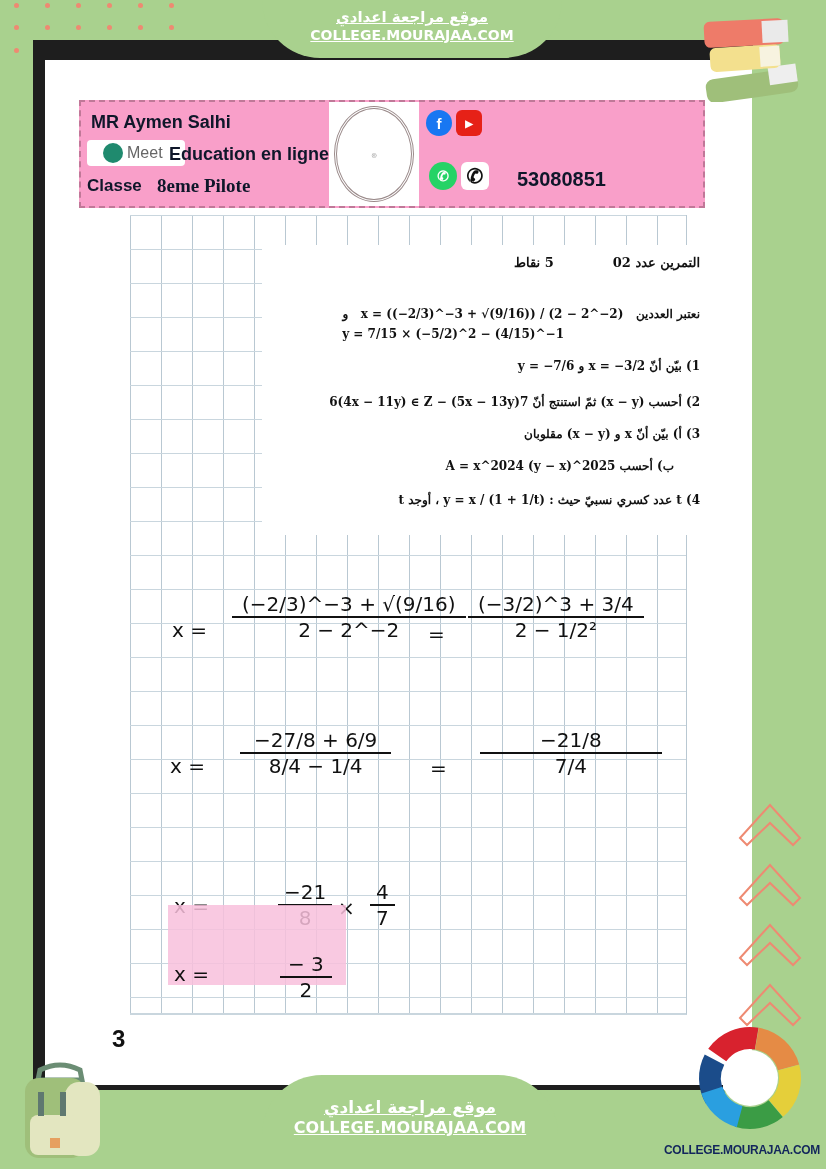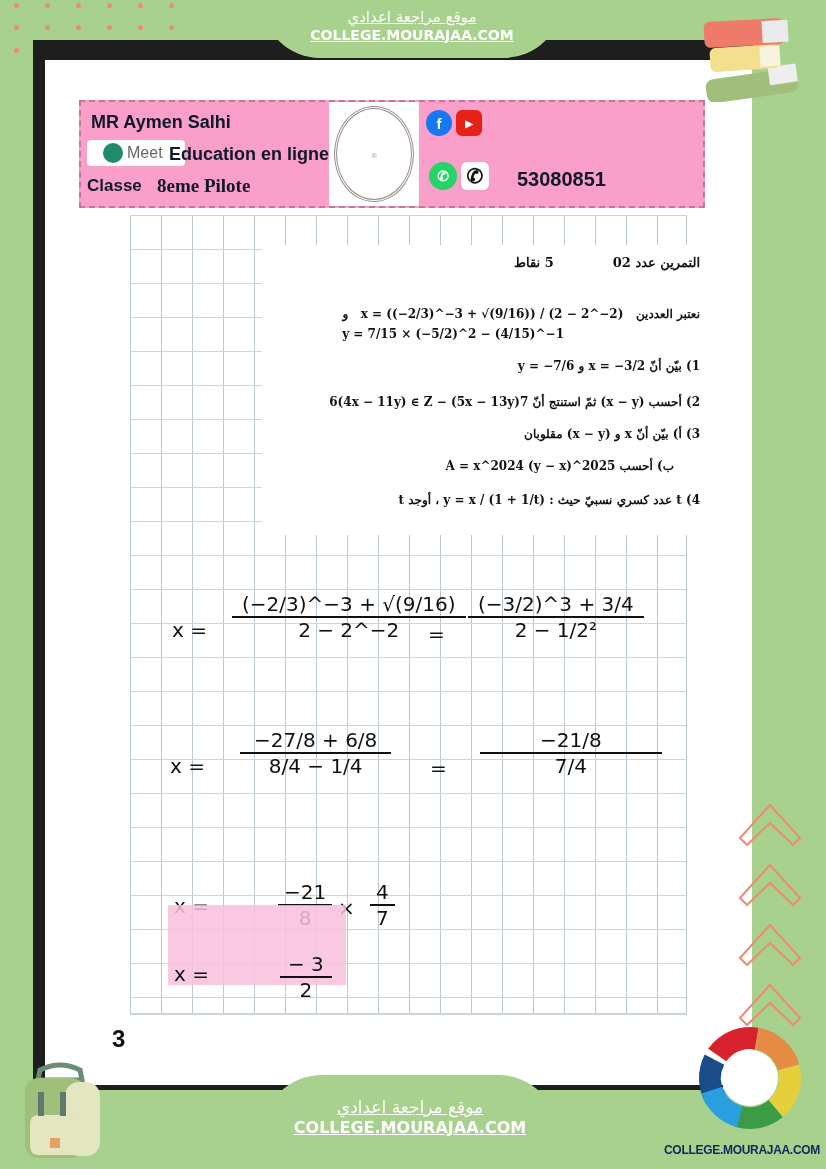--- a/index.html
+++ b/index.html
@@ -2,21 +2,21 @@
 <html><head>
 <meta charset="utf-8">
 <style>
   html,body{margin:0;padding:0;}
   body{width:826px;height:1169px;position:relative;overflow:hidden;background:#a9d18e;font-family:"Liberation Sans",sans-serif;}
   .dots{position:absolute;left:0;top:0;width:200px;height:60px;}
   .dot{position:absolute;width:5px;height:5px;border-radius:50%;background:#ee8a72;}
   .frame{position:absolute;left:33px;top:40px;width:720px;height:1050px;background:#1e1e1e;}
   .page{position:absolute;left:45px;top:60px;width:678px;height:1025px;background:#fff;}
   .topbadge{position:absolute;left:262px;top:0;width:300px;height:58px;background:#a9d18e;border-radius:0 0 60px 60px;text-align:center;color:#fff;}
-  .topbadge .ar,.botbadge .ar{font-family:"DejaVu Sans",sans-serif;font-weight:normal;font-size:15px;text-decoration:underline;display:block;margin-top:8px;direction:rtl;}
+  .topbadge .ar,.botbadge .ar{font-family:"DejaVu Sans",sans-serif;font-weight:bold;font-size:15px;text-decoration:underline;display:block;margin-top:8px;direction:rtl;}
   .topbadge .en,.botbadge .en{font-family:"DejaVu Sans",sans-serif;font-weight:bold;font-size:14px;text-decoration:underline;display:block;margin-top:1px;}
   .botbadge{position:absolute;left:262px;top:1075px;width:296px;height:94px;background:#a9d18e;border-radius:60px 60px 0 0;text-align:center;color:#fff;}
   .botbadge .ar{margin-top:22px;font-size:17px;}
   .botbadge .en{font-size:16px;}
   .greenstrip{position:absolute;left:752px;top:60px;width:74px;height:1020px;background:#a9d18e;}
   .whitestrip{position:absolute;left:723px;top:60px;width:29px;height:1030px;background:#fff;}
   .header{position:absolute;left:79px;top:100px;width:626px;height:108px;background:#f99fc9;border:2px dashed #c07898;box-sizing:border-box;}
   .header .t{position:absolute;color:#0f172a;font-weight:bold;white-space:nowrap;}
   .logo{position:absolute;left:248px;top:0;width:90px;height:104px;background:#fff;display:flex;align-items:center;justify-content:center;}
   .seal{width:80px;height:96px;border-radius:50%;border:3px double #9a8a8a;box-sizing:border-box;display:flex;align-items:center;justify-content:center;font-size:6px;color:#777;text-align:center;}
@@ -133,21 +133,21 @@
 <div class="hw" style="left:468px;top:560px;">
   <span class="frac">
       <span class="n" style="padding:0 10px;">(−3/2)^3 + 3/4</span>
       <span>2 − 1/2²</span>
     </span>
 </div>
 
 <div class="hw" style="left:170px;top:722px;">x =</div>
 <div class="hw" style="left:240px;top:696px;">
   <span class="frac">
-      <span class="n" style="padding:0 14px;">−27/8 + 6/8</span>
+      <span class="n" style="padding:0 14px;">−27/8 + 6/9</span>
       <span>8/4 − 1/4</span>
     </span>
 </div>
 <div class="hw" style="left:430px;top:724px;">=</div>
 <div class="hw" style="left:480px;top:696px;">
   <span class="frac">
       <span class="n" style="padding:0 60px;">−21/8</span>
       <span>7/4</span>
     </span>
 </div>

